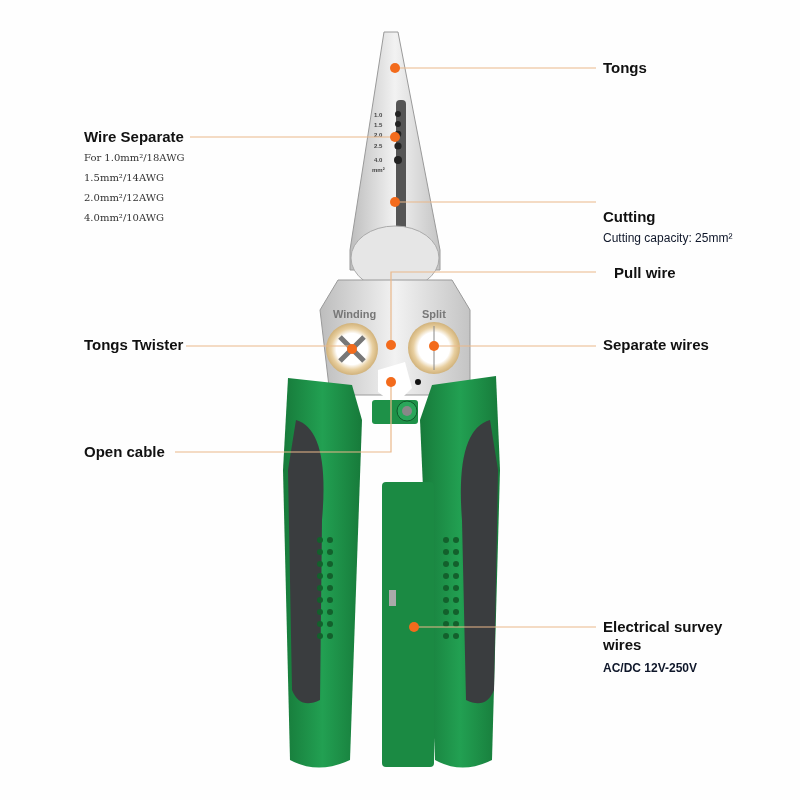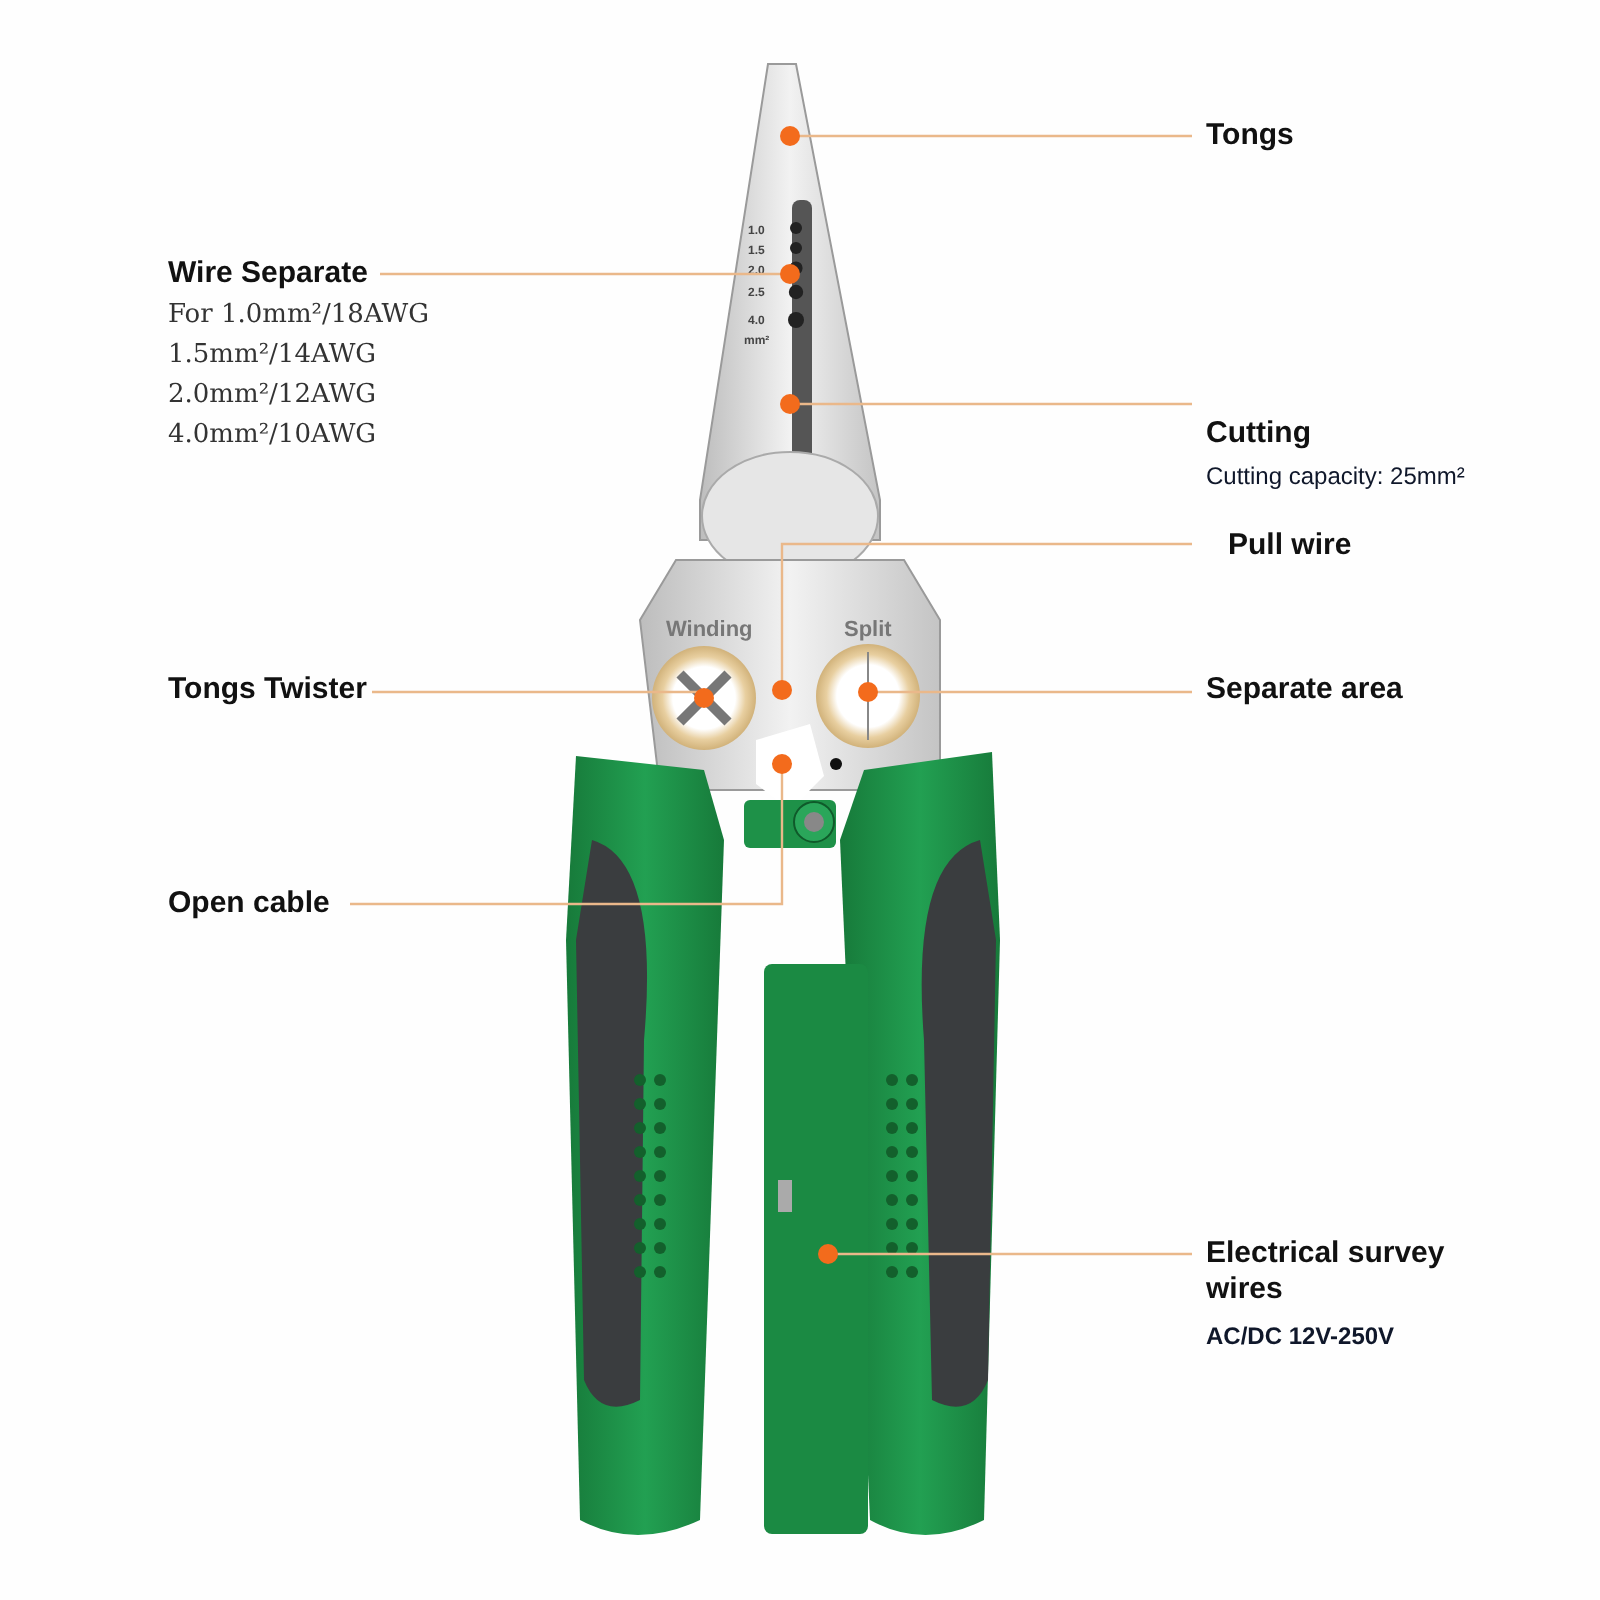--- a/index.html
+++ b/index.html
@@ -1,21 +1,21 @@
 <!DOCTYPE html>
 <html><head>
 <meta charset="utf-8">
 <style>
   html, body { margin:0; padding:0; }
   body { width:800px; height:800px; background:#fefefe; position:relative; overflow:hidden; font-family:"Liberation Sans", "DejaVu Sans", sans-serif; }
   #stage { position:absolute; left:0; top:0; width:800px; height:800px; }
   svg.tool { position:absolute; left:0; top:0; }
   .label { position:absolute; color:#111; }
   .title { font-weight:700; font-size:15px; line-height:18px; }
-  .sub { font-family:"DejaVu Serif", serif; font-size:13px; color:#333; line-height:20px; }
+  .sub { font-family:"DejaVu Serif", serif; font-size:10px; color:#333; line-height:20px; }
   .sub2 { font-size:12px; color:#0f172a; line-height:16px; margin-top:4px; }
 </style>
 </head>
 <body>
 
 <div id="stage">
 
   <svg class="tool" width="800" height="800" viewBox="0 0 800 800">
     <defs>
       <linearGradient id="steelG" x1="0" x2="1">
@@ -168,21 +168,21 @@
 
   <div class="label" style="left:603px; top:264px;margin-left:11px;">
     <div class="title">Pull wire</div>
   </div>
 
   <div class="label" style="left:84px; top:336px;">
     <div class="title">Tongs Twister</div>
   </div>
 
   <div class="label" style="left:603px; top:336px;">
-    <div class="title">Separate area</div>
+    <div class="title">Separate wires</div>
   </div>
 
   <div class="label" style="left:84px; top:443px;">
     <div class="title">Open cable</div>
   </div>
 
   <div class="label" style="left:603px; top:618px; width:150px;">
     <div class="title">Electrical survey wires</div>
     <div class="sub2" style="margin-top:6px;font-weight:bold;">AC/DC 12V-250V</div>
   </div>

